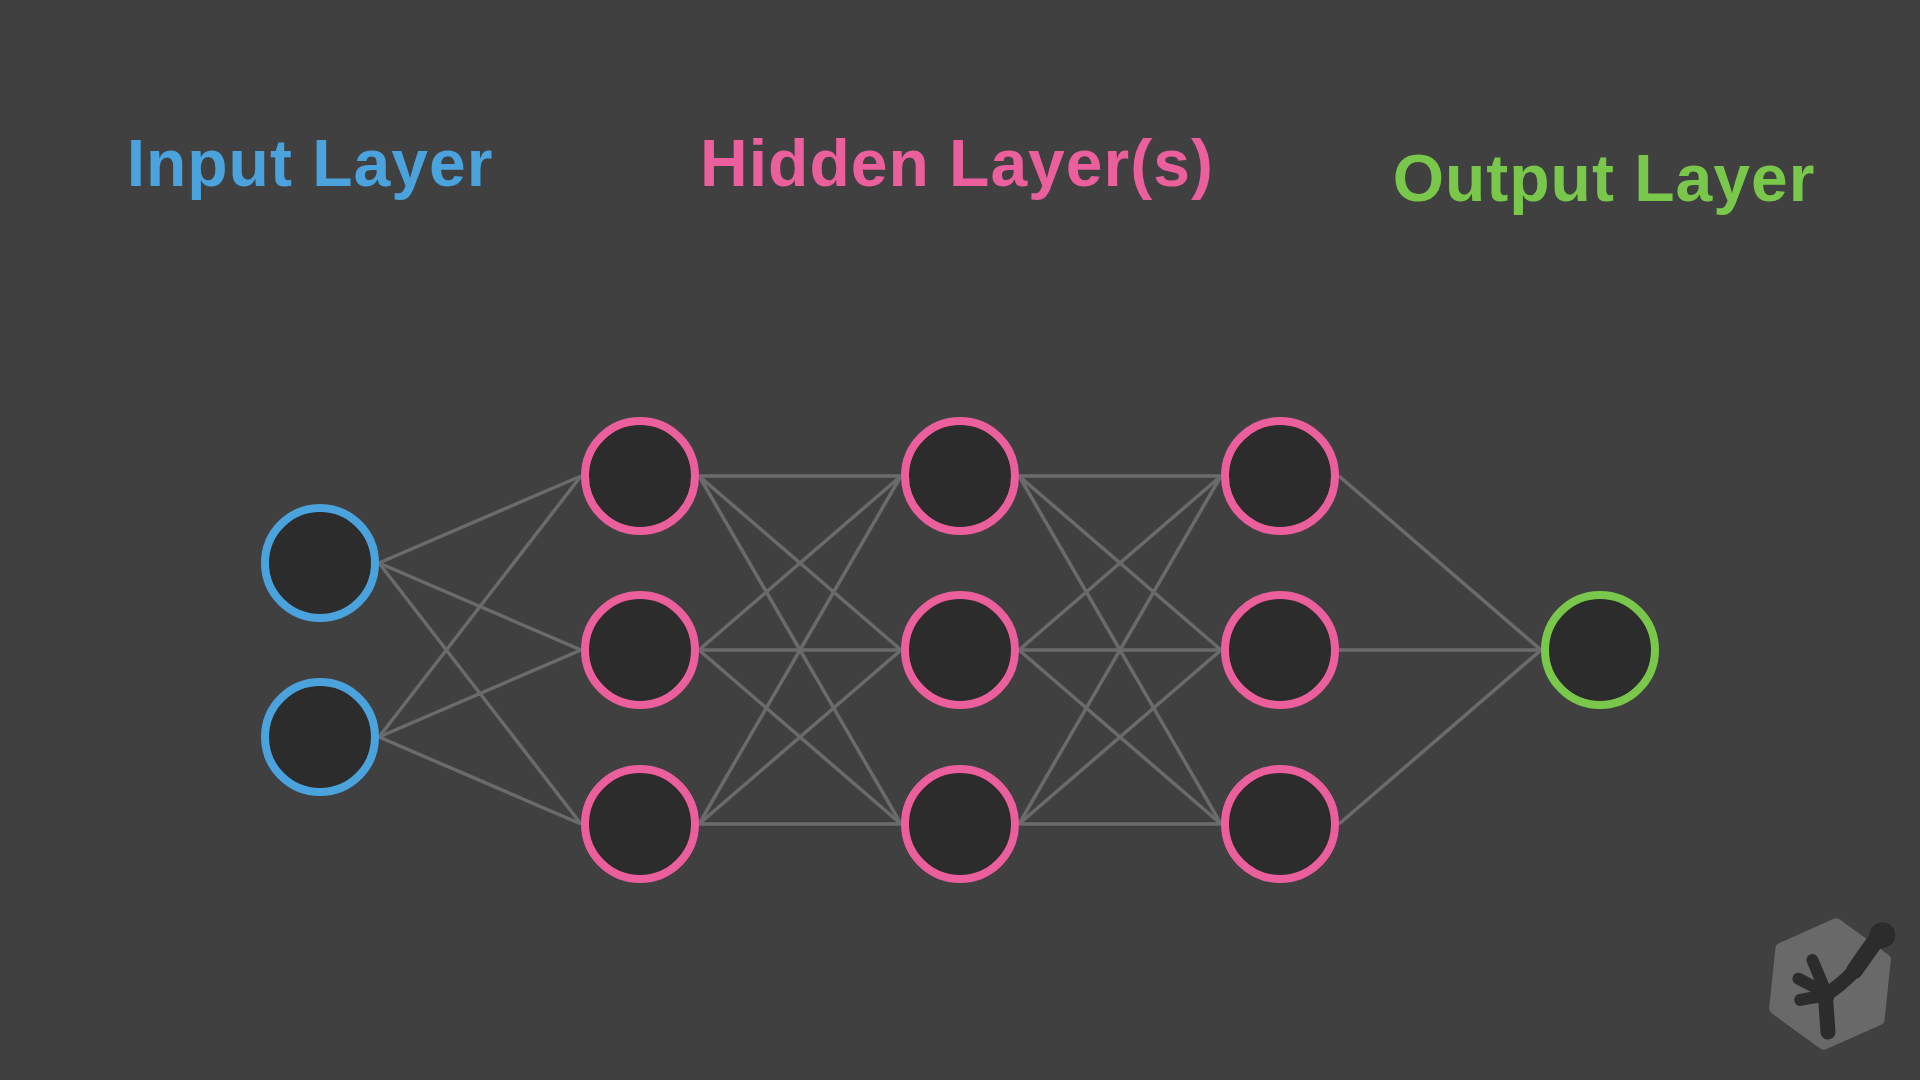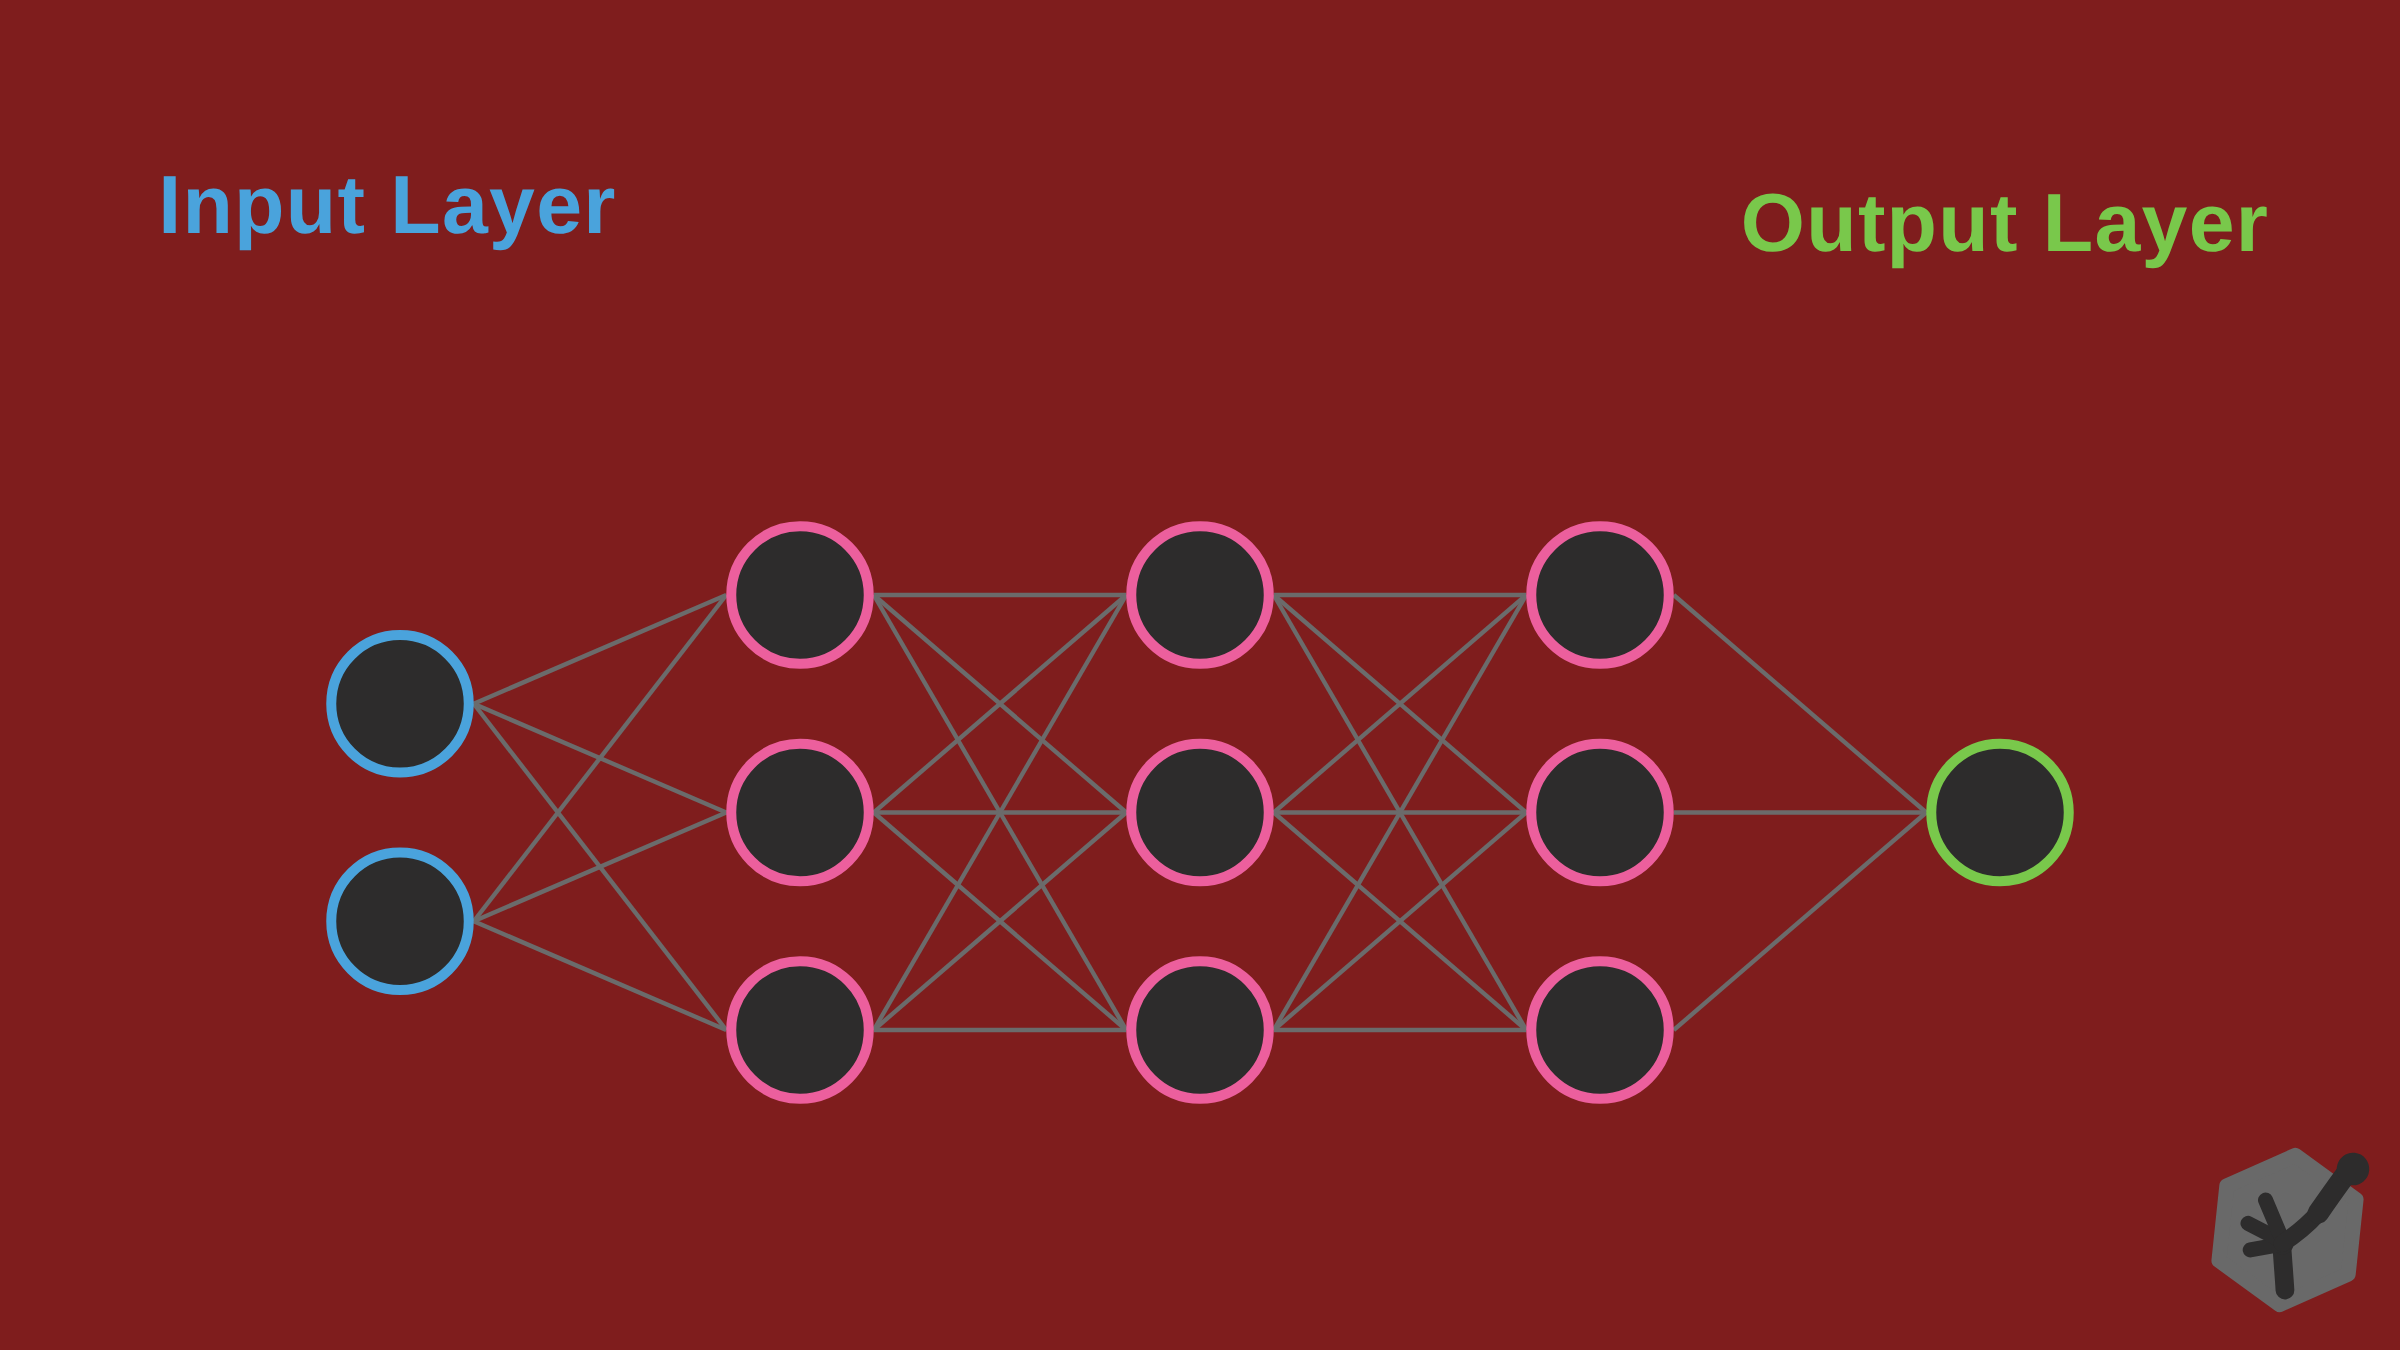--- a/index.html
+++ b/index.html
@@ -42,24 +42,25 @@
     position: absolute;
     left: 1758px;
     top: 912px;
     width: 144px;
     height: 144px;
   }
 </style>
 </head>
 <body>
 
-<div class="stage" style="background: #7f1d1d;">
+<div class="stage" style="background: #404040;">
 
   <div class="layer-label" id="label-input" style="color: rgb(74, 163, 220);">Input Layer</div>
 
+  <div class="layer-label" id="label-hidden" style="color: rgb(236, 95, 157);">Hidden Layer(s)</div>
 
   <div class="layer-label" id="label-output" style="color: rgb(121, 200, 75);">Output Layer</div>
 
   <svg id="network-svg" viewBox="0 0 1920 1080">
     <g id="edges-group">
         <line x1="379" y1="563" x2="581" y2="476" stroke="#6b6b6b" stroke-width="3.5"></line>
         <line x1="379" y1="563" x2="581" y2="650" stroke="#6b6b6b" stroke-width="3.5"></line>
         <line x1="379" y1="563" x2="581" y2="824" stroke="#6b6b6b" stroke-width="3.5"></line>
         <line x1="379" y1="737" x2="581" y2="476" stroke="#6b6b6b" stroke-width="3.5"></line>
         <line x1="379" y1="737" x2="581" y2="650" stroke="#6b6b6b" stroke-width="3.5"></line>

